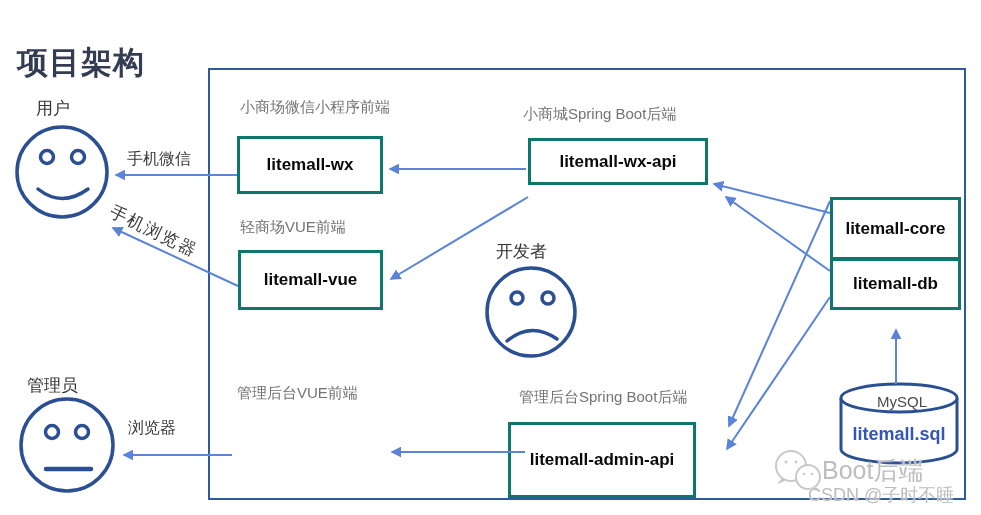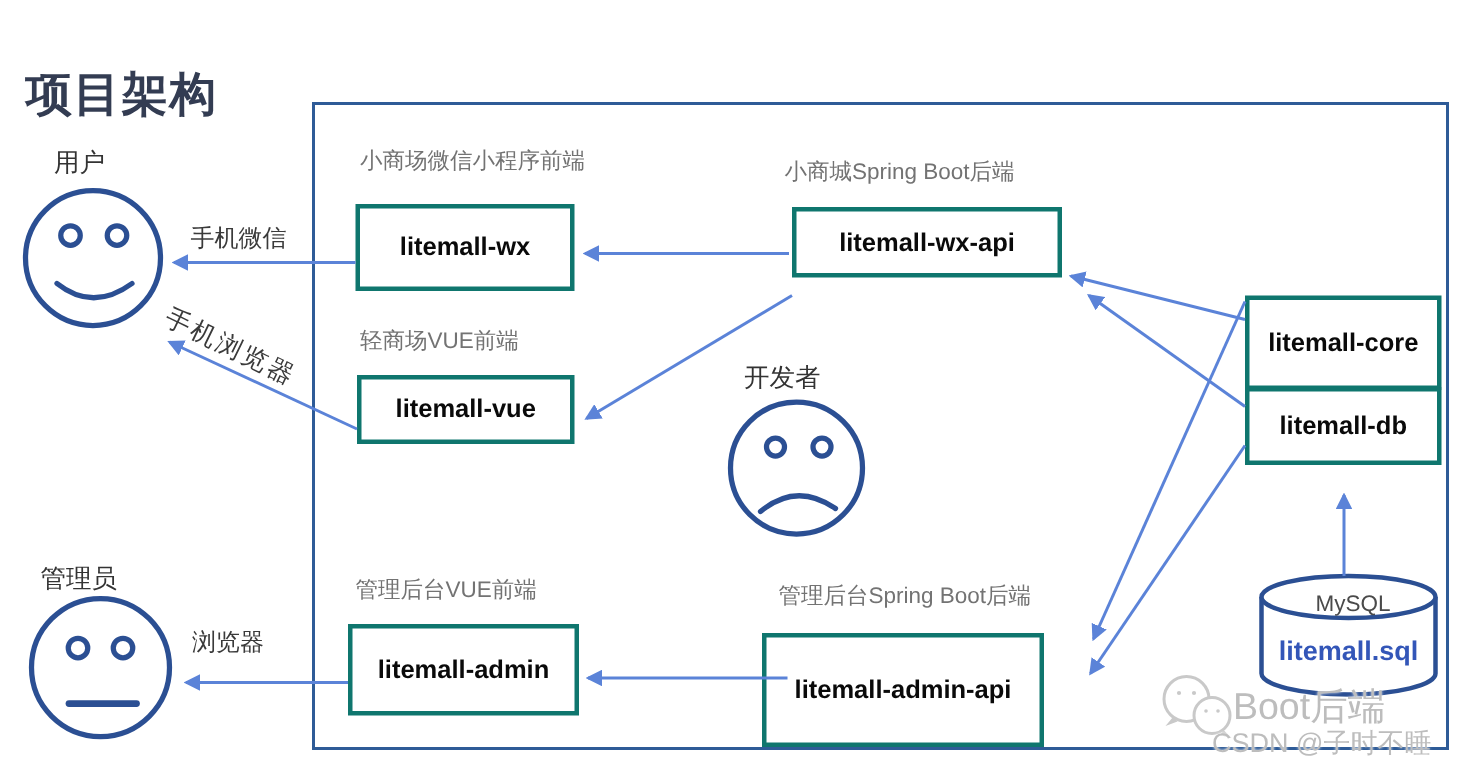--- a/index.html
+++ b/index.html
@@ -34,21 +34,21 @@
     border: 3px solid #0f766e;
     display: flex;
     align-items: center;
     justify-content: center;
     font-weight: bold;
     font-size: 17px;
     color: #0a0a0a;
     z-index: 2;
   }
   .n-wx        { left: 237px; top: 136px; width: 146px; height: 58px; }
-  .n-vue       { left: 238px; top: 250px; width: 145px; height: 46px; }
+  .n-vue       { left: 238px; top: 250px; width: 145px; height: 60px; }
   .n-admin     { left: 232px; top: 416px; width: 154px; height: 61px; }
   .n-wx-api    { left: 528px; top: 138px; width: 180px; height: 47px; }
   .n-admin-api { left: 508px; top: 422px; width: 188px; height: 76px; }
   .n-core      { left: 830px; top: 180px; width: 131px; height: 63px; margin-top: 17px; }
   .n-db        { left: 830px; top: 258px; width: 131px; height: 52px; }
   .caption {
     position: absolute;
     font-size: 15px;
     color: #737373;
     white-space: nowrap;
@@ -118,23 +118,20 @@
   <div class="caption cap-wx-api">小商城Spring Boot后端</div>
   <div class="caption cap-vue">轻商场VUE前端</div>
   <div class="caption cap-admin">管理后台VUE前端</div>
   <div class="caption cap-admin-api">管理后台Spring Boot后端</div>
 
   <div class="node n-wx">
     <span>litemall-wx</span>
   </div>
   <div class="node n-vue">
     <span>litemall-vue</span>
-  </div>
-  <div class="node n-admin">
-    <span>litemall-admin</span>
   </div>
   <div class="node n-wx-api">
     <span>litemall-wx-api</span>
   </div>
   <div class="node n-admin-api">
     <span>litemall-admin-api</span>
   </div>
   <div class="node n-core">
     <span>litemall-core</span>
   </div>

